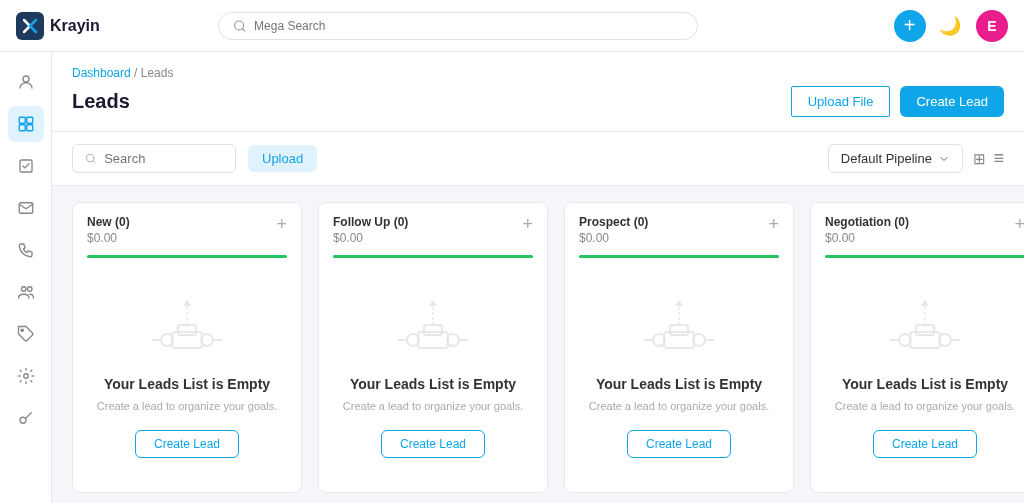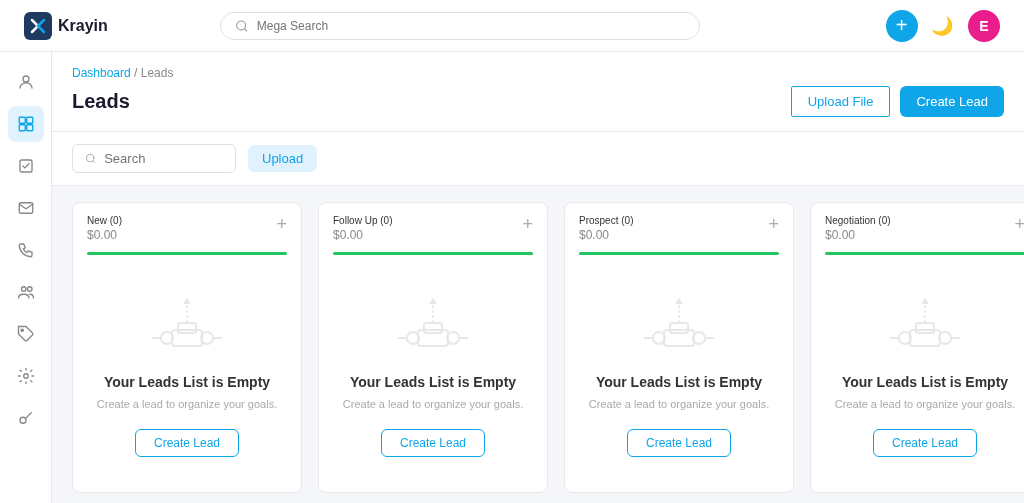--- a/index.html
+++ b/index.html
@@ -1,21 +1,21 @@
 <!DOCTYPE html>
 <html><head>
   <meta charset="utf-8">
   <style>
     * { box-sizing: border-box; margin: 0; padding: 0; }
     body { font-family: -apple-system, BlinkMacSystemFont, 'Segoe UI', sans-serif; background: #f5f6fa; color: #333; font-size: 14px; }
 
     
     .top-nav {
       display: flex; align-items: center; background: #fff;
-      height: 52px; padding: 0 24px; border-bottom: 1px solid #e8e8e8;
+      height: 52px; padding: 0 16px; border-bottom: 1px solid #e8e8e8;
       position: fixed; top: 0; left: 0; right: 0; z-index: 100;
     }
     .logo { display: flex; align-items: center; gap: 6px; font-weight: 700; font-size: 16px; color: #1a1a2e; margin-right: 20px; }
     .logo-icon { width: 28px; height: 28px; }
     .search-bar {
       flex: 1; max-width: 480px; margin: 0 auto;
       display: flex; align-items: center; border: 1px solid #e0e0e0;
       border-radius: 20px; padding: 6px 14px; background: #fff; gap: 8px;
     }
     .search-bar input { border: none; outline: none; width: 100%; font-size: 12px; color: #666; }
@@ -94,21 +94,21 @@
       min-height: calc(100vh - 180px);
     }
     .kanban-col {
       min-width: 230px; max-width: 230px; background: #fff; border-radius: 8px;
       margin-right: 16px; display: flex; flex-direction: column; overflow: hidden;
       border: 1px solid #e8e8e8;
     }
     .col-header {
       padding: 12px 14px 0 14px; display: flex; align-items: flex-start; justify-content: space-between;
     }
-    .col-title { font-size: 10px; font-weight: 400; color: #333; }
+    .col-title { font-size: 12px; font-weight: 700; color: #333; }
     .col-amount { font-size: 12px; color: #888; margin-top: 2px; }
     .col-add-btn { color: #aaa; font-size: 18px; cursor: pointer; line-height: 1; }
     .col-progress { height: 3px; background: #22c55e; margin: 10px 14px 0 14px; border-radius: 2px; }
     .col-body {
       flex: 1; display: flex; flex-direction: column; align-items: center;
       justify-content: center; padding: 20px 14px; text-align: center;
     }
     .empty-illustration {
       width: 90px; height: 70px; margin-bottom: 14px; opacity: 0.35;
     }
@@ -227,20 +227,32 @@
 
   <div class="filter-bar">
     <div class="search-input-wrap">
       <svg width="13" height="13" viewBox="0 0 24 24" fill="none" stroke="#aaa" stroke-width="2" stroke-linecap="round">
         <circle cx="11" cy="11" r="8"></circle>
           <path d="M21 21l-4.35-4.35"></path>
       </svg>
       <input type="text" placeholder="Search" style="">
     </div>
     <button class="filter-btn">Upload</button>
+    <div class="filter-right">
+      <div class="pipeline-select">
+        <span>Default Pipeline</span>
+        <svg width="12" height="12" viewBox="0 0 24 24" fill="none" stroke="#666" stroke-width="2" stroke-linecap="round">
+            <path d="M6 9l6 6 6-6"></path>
+          </svg>
+      </div>
+      <div class="view-icons">
+        <span style="font-size:15px;">⊞</span>
+        <span style="font-size:18px;">≡</span>
+      </div>
+    </div>
   </div>
 
   <div class="kanban-board">
 
     <div class="kanban-col">
       <div class="col-header">
         <div>
           <div class="col-title">New (0)</div>
           <div class="col-amount">$0.00</div>
         </div>

